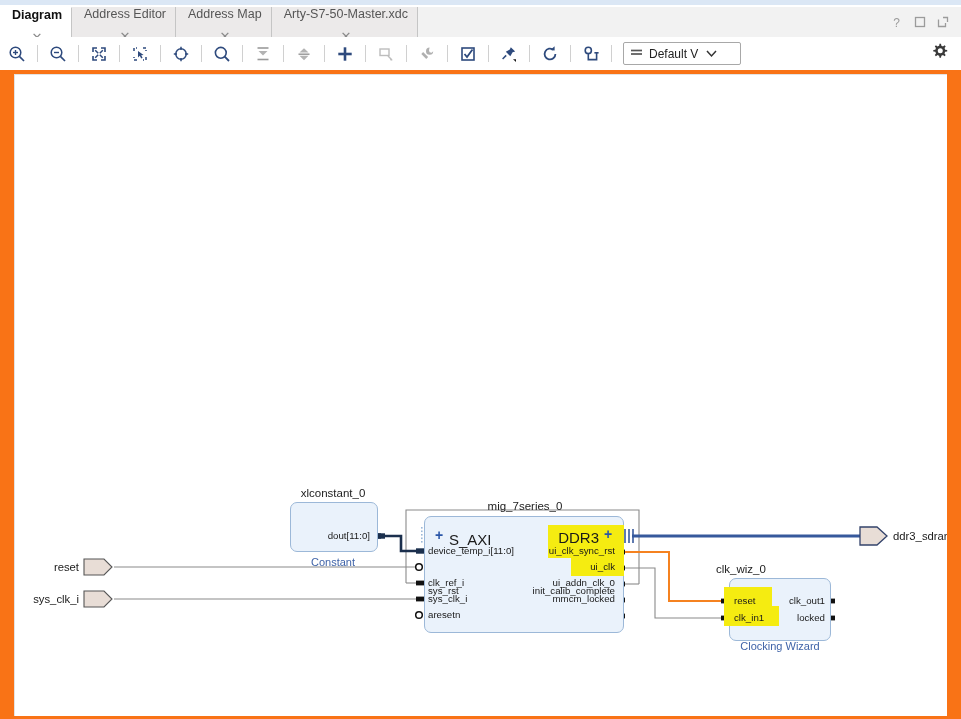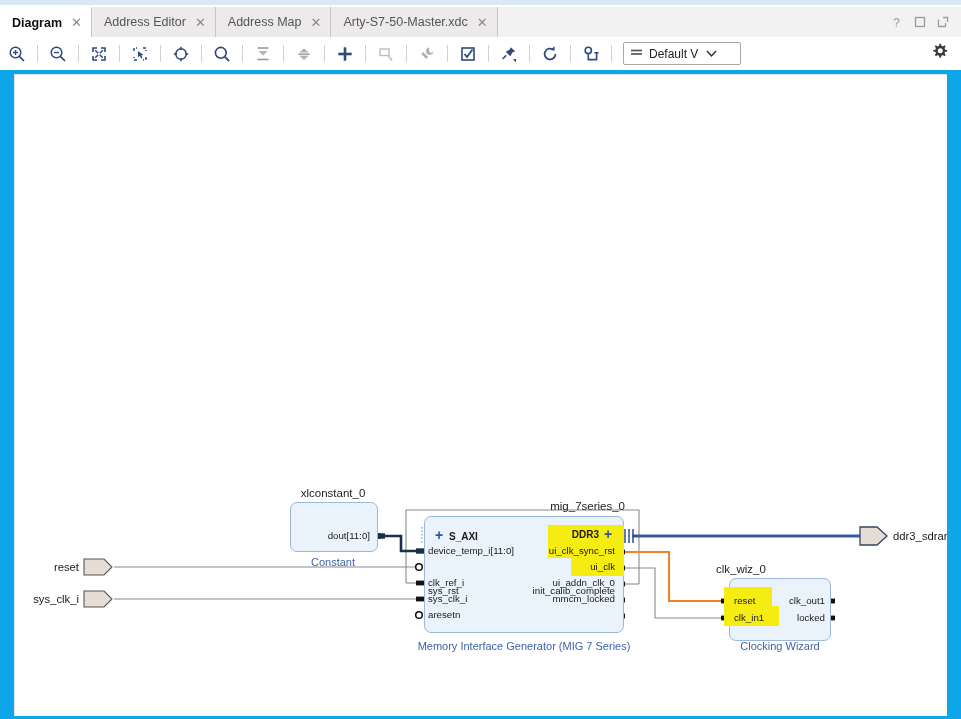--- a/index.html
+++ b/index.html
@@ -23,20 +23,21 @@
     display:flex;align-items:stretch;
   }
   .tab{
     display:flex;align-items:center;gap:9px;
     padding:0 9px 0 12px;
     font-size:12.5px;color:#555;
     border-right:1px solid #c5c5c5;
     background:#eceaea;
     position:relative;
     white-space:nowrap;
+    flex-direction:column;
   }
   .tab.active{
     background:#ffffff;color:#111;font-weight:bold;
     border-right:1px solid #c5c5c5;
     border-top:1px solid #ffffff;
   }
   .tab .x{
     font-size:13px;color:#8a8a8a;line-height:1;cursor:pointer;
     font-family:"Liberation Sans", sans-serif;
   }
@@ -63,21 +64,21 @@
     border:1px solid #a8a8a8;background:#fff;border-radius:2px;
     display:flex;align-items:center;gap:6px;padding:0 6px;
     font-size:12px;color:#222;cursor:pointer;
   }
   .tb-right{margin-left:auto;margin-right:13px;display:flex;align-items:center;}
   .gear{color:#3a3a3a;cursor:pointer;}
 
   
   .canvas-wrap{
     position:absolute;left:0;top:70px;width:961px;height:649px;
-    background:#0ea5e9;
+    background:#f97316;
   }
   .canvas{
     position:absolute;left:14px;top:4px;
     width:932px;height:641px;
     background:#ffffff;border:1px solid #e3e3e3;
     border-right:none;border-bottom:none;
     overflow:hidden;
   }
   .diagram{position:absolute;left:0;top:0;width:932px;height:641px;}
   .diagram svg{position:absolute;left:0;top:0;}
@@ -99,22 +100,22 @@
     position:absolute;
     font-size:11px;color:#3f63a8;
     text-align:center;white-space:nowrap;
   }
   .pinlabel{
     position:absolute;font-size:9.7px;color:#1a1a1a;white-space:nowrap;
     line-height:10px;
   }
   .pinlabel.r{text-align:right;}
   .iflabel{
-    position:absolute;font-size:10px;color:#1a1a1a;white-space:nowrap;
-    font-weight:bold;
+    position:absolute;font-size:15px;color:#1a1a1a;white-space:nowrap;
+    font-weight:normal;
   }
   .portlabel{
     position:absolute;font-size:11.3px;color:#1a1a1a;white-space:nowrap;
   }
   .hl{position:absolute;background:#f5ec11;}
   .plus{
     position:absolute;color:#2a56a8;font-size:14px;line-height:10px;
     font-weight:bold;font-family:"Liberation Sans", sans-serif;
   }
 </style>
@@ -377,21 +378,21 @@
           <path d="M69 516 L89 516 L97 524 L89 532 L69 532 Z" fill="#e8ddd6" stroke="#555" stroke-width="1.1"></path>
 
           <path d="M845 452 L862 452 L872 461 L862 470 L845 470 Z" fill="#e8ddd6" stroke="#33436b" stroke-width="1.3"></path>
         </svg>
 
         <div class="blk-title" style="left:258px;top:412px;width:120px;">xlconstant_0</div>
         <div class="blk" style="left:275px;top:427px;width:88px;height:50px;"></div>
         <div class="pinlabel r" style="left:283px;top:456px;width:72px;">dout[11:0]</div>
         <div class="blk-sub" style="left:258px;top:481px;width:120px;">Constant</div>
 
-        <div class="blk-title" style="left:410px;top:425px;width:200px;text-align:right;">mig_7series_0</div>
+        <div class="blk-title" style="left:410px;top:425px;width:200px;">mig_7series_0</div>
         <div class="blk" style="left:409px;top:441px;width:200px;height:117px;"></div>
 
         <div class="hl" style="left:533px;top:450px;width:76px;height:15px;"></div>
         <div class="hl" style="left:533px;top:465px;width:76px;height:18px;"></div>
         <div class="hl" style="left:556px;top:483px;width:53px;height:18px;"></div>
 
         <span class="plus" style="left:420px;top:455px;">+</span>
         <div class="iflabel" style="left:434px;top:456px;">S_AXI</div>
 
         <div class="pinlabel" style="left:413px;top:471px;">device_temp_i[11:0]</div>
@@ -402,21 +403,20 @@
 
         <div class="iflabel r" style="left:500px;top:454px;width:84px;text-align:right;">DDR3</div>
         <span class="plus" style="left:589px;top:454px;">+</span>
 
         <div class="pinlabel r" style="left:480px;top:471px;width:120px;">ui_clk_sync_rst</div>
         <div class="pinlabel r" style="left:480px;top:487px;width:120px;text-align:right;">ui_clk</div>
         <div class="pinlabel r" style="left:480px;top:503px;width:120px;">ui_addn_clk_0</div>
         <div class="pinlabel r" style="left:480px;top:519px;width:120px;">mmcm_locked</div>
         <div class="pinlabel r" style="left:480px;top:511px;width:120px;">init_calib_complete</div>
 
-        <div class="blk-sub" style="left:389px;top:565px;width:240px;">Memory Interface Generator (MIG 7 Series)</div>
 
         <div class="blk-title" style="left:661px;top:488px;width:130px;">clk_wiz_0</div>
         <div class="blk" style="left:714px;top:503px;width:102px;height:63px;"></div>
 
         <div class="hl" style="left:709px;top:512px;width:48px;height:19px;"></div>
         <div class="hl" style="left:709px;top:531px;width:55px;height:20px;"></div>
 
         <div class="pinlabel" style="left:719px;top:521px;">reset</div>
         <div class="pinlabel" style="left:719px;top:538px;">clk_in1</div>
         <div class="pinlabel r" style="left:748px;top:521px;width:62px;">clk_out1</div>

